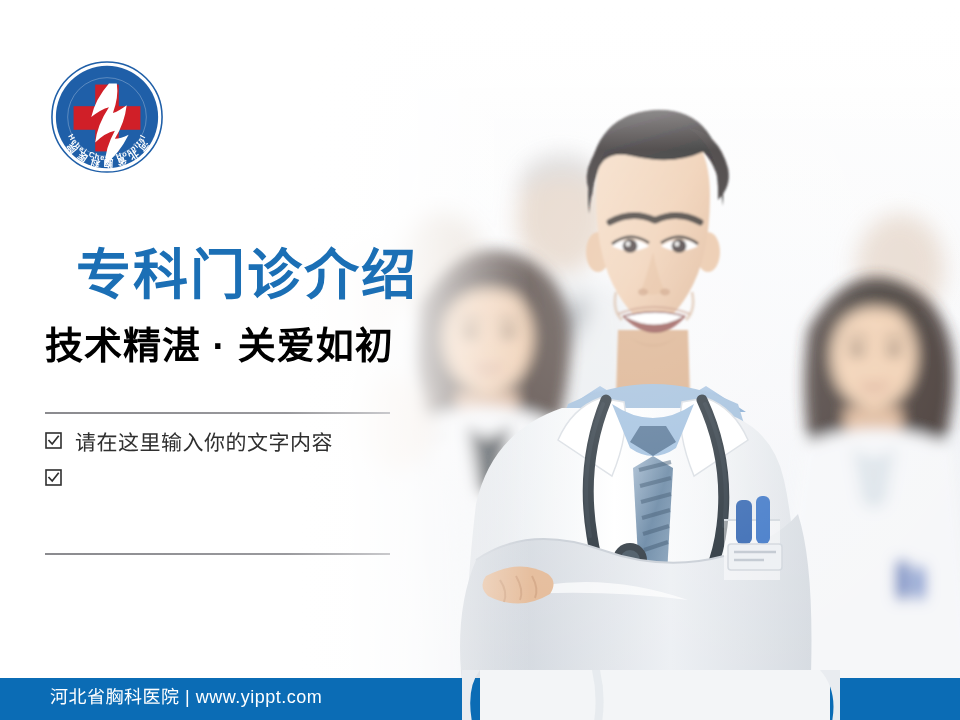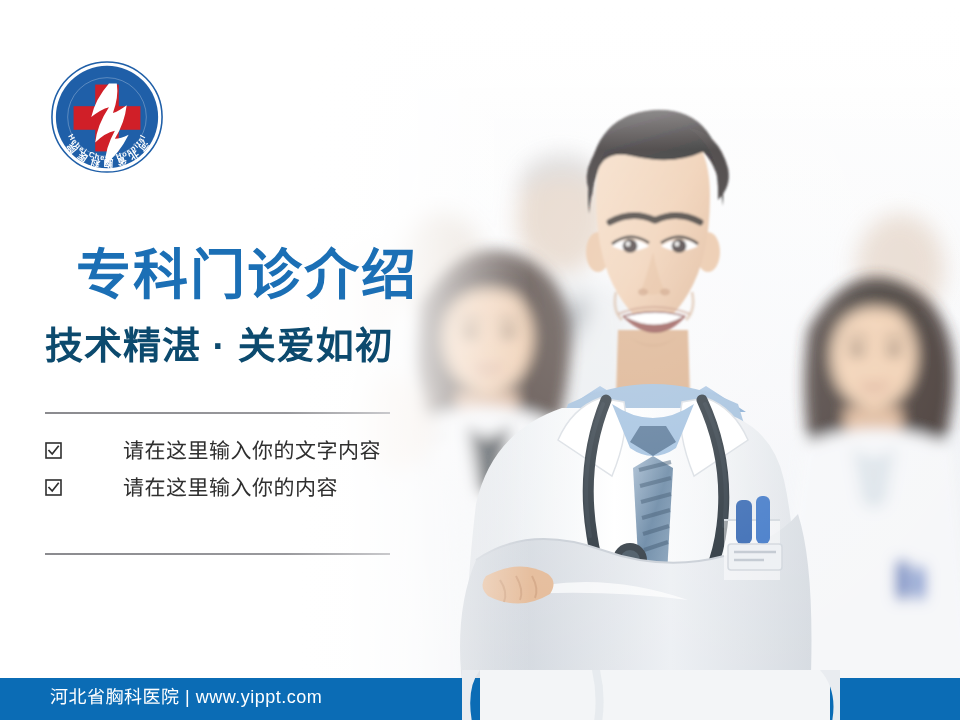--- a/index.html
+++ b/index.html
@@ -82,21 +82,21 @@
     white-space: nowrap;
     margin-left: 32px;
   }
   .subtitle {
     position: absolute;
     left: 45px;
     top: 327px;
     font-size: 38px;
     font-weight: bold;
     letter-spacing: 1px;
-    color: #0c4a6e;
+    color: #000000;
     line-height: 1;
     white-space: nowrap;
   }
 
   .rule {
     position: absolute;
     left: 45px;
     width: 345px;
     height: 2px;
     background: linear-gradient(to right, #8b8b8f 0%, #9a9a9e 70%, #c9c9cc 100%);
@@ -105,24 +105,22 @@
   .rule-bottom { top: 553px; }
 
   .bullets {
     position: absolute;
     left: 45px;
     top: 432px;
     width: 400px;
   }
   .bullet-row {
     display: flex;
-    align-items: center;
     height: 36px;
     margin-bottom: 1px;
-    gap: 48px;
   }
   .bullet-box {
     flex: 0 0 auto;
     width: 17px;
     height: 17px;
     margin-right: 13px;
     position: relative;
   }
   .bullet-box svg { display:block; width:100%; height:100%; }
   .bullet-text {
@@ -482,21 +480,20 @@
     </div>
 
 
     <div class="bullet-row">
       <span class="bullet-box">
         <svg viewBox="0 0 17 17" aria-hidden="true">
           <rect x="1" y="1" width="15" height="15" fill="#ffffff" stroke="#2f2f2f" stroke-width="1.6"></rect>
           <path d="M4 8.6 L7.2 12 L13.2 4.4" fill="none" stroke="#2f2f2f" stroke-width="1.7" stroke-linecap="square"></path>
         </svg>
       </span>
-      <span class="bullet-text">请在这里输入你的内容</span>
     </div>
 
   </div>
 
   <div class="rule rule-bottom"></div>
 
   <div class="footer-bar"></div>
   <div class="footer-text">河北省胸科医院 | www.yippt.com</div>
 
   <div class="footer-coat-overlay">

